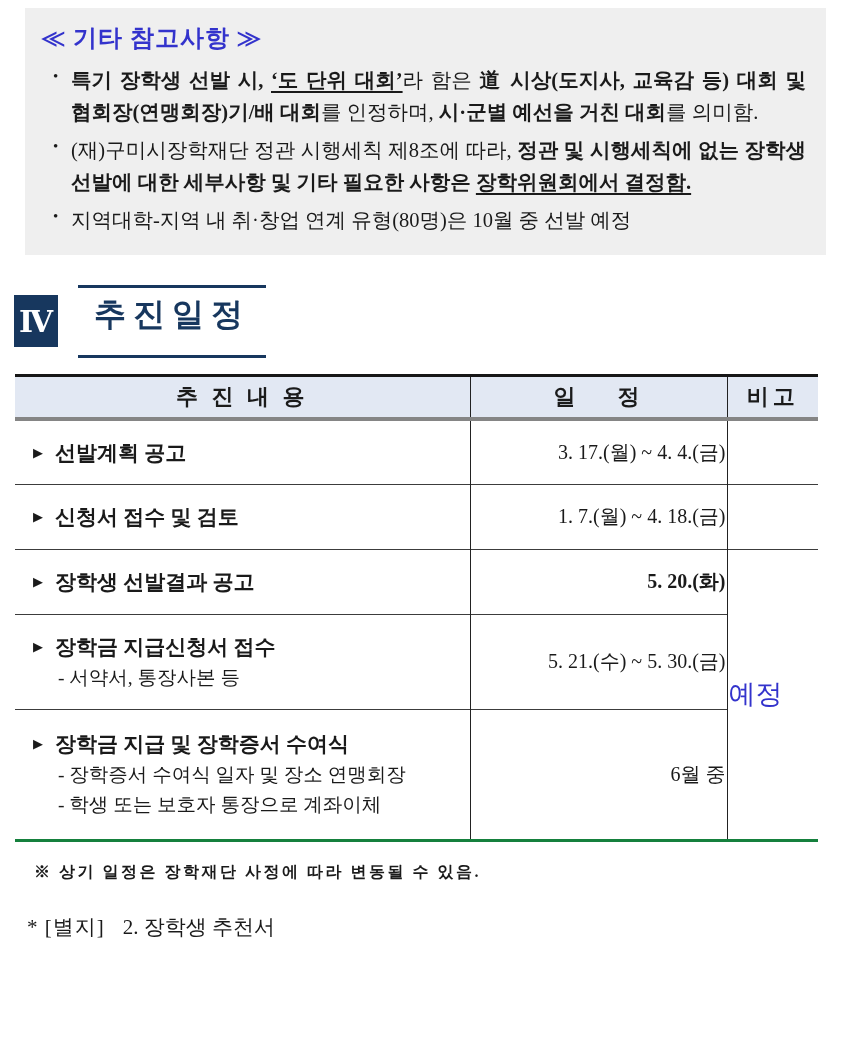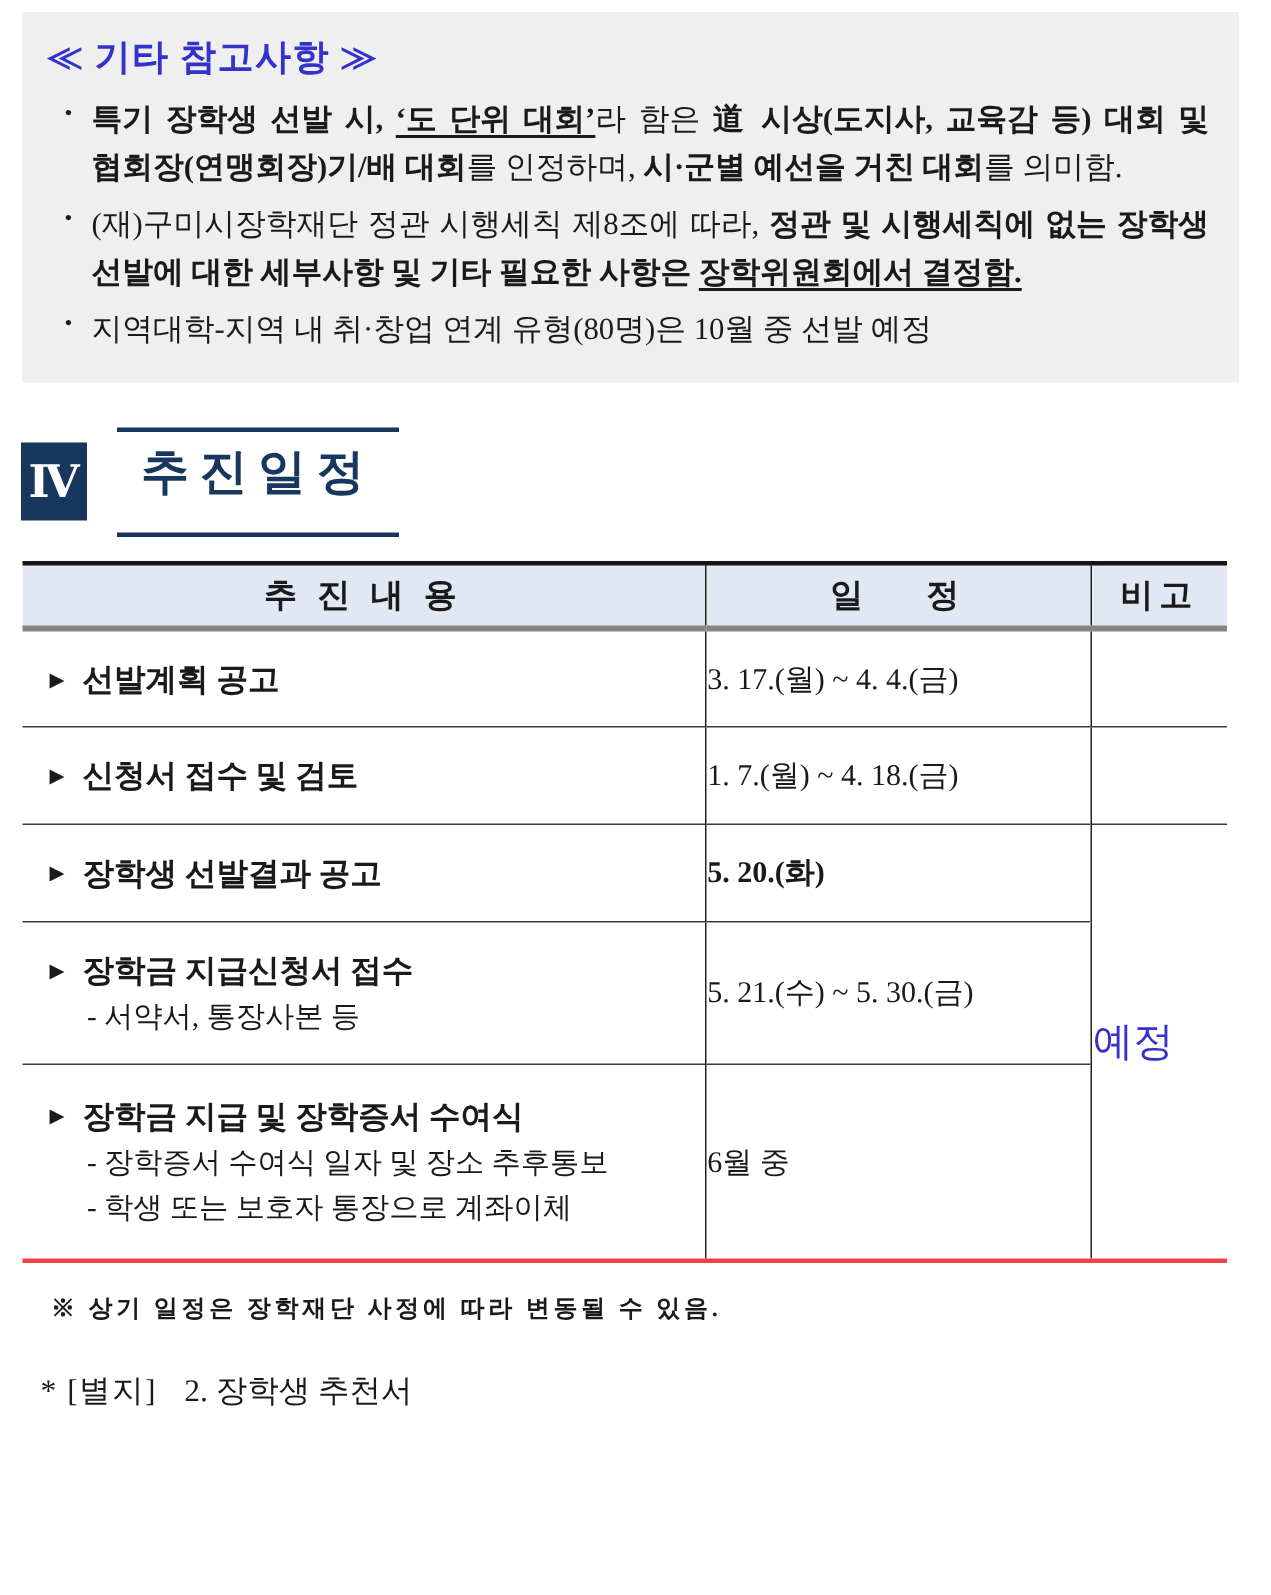--- a/index.html
+++ b/index.html
@@ -7,21 +7,21 @@
   body {
     width: 847px; min-height: 1063px;
     background: #ffffff;
     font-family: "Liberation Serif", "DejaVu Serif", serif;
     color: #1a1a1a;
   }
   .page { width: 847px; min-height: 1063px; overflow: hidden; }
 
   
   .notes-box {
-    margin: 8px 21px 0 15px;
+    margin: 8px 21px 0 25px;
     background: #efefef;
     padding: 12px 18px 14px 12px;
   }
   .notes-title {
     color: #3333cc;
     font-size: 24px;
     font-weight: 700;
     letter-spacing: 1px;
     margin: 2px 0 10px 4px;
   }
@@ -62,42 +62,42 @@
     font-family: "Liberation Sans", "DejaVu Sans", sans-serif;
   }
 
   
   .schedule-table {
     margin: 16px 0 0 15px;
     width: 803px;
     border-collapse: collapse;
     table-layout: fixed;
     border-top: 3px solid #161616;
-    border-bottom: 3px solid #ef4444;
+    border-bottom: 3px solid #15803d;
   }
   .schedule-table th {
     background: #e2e8f3;
     border-bottom: 4px solid #858585;
     font-size: 22px; font-weight: 700;
     height: 44px;
     white-space: pre;
     letter-spacing: 4px;
   }
   .schedule-table td { border-top: 1px solid #3c3c3c; vertical-align: middle; }
   .schedule-table th.c2, .schedule-table td.c2 { border-left: 1px solid #222; border-right: 1px solid #222; }
   .schedule-table tbody tr:nth-child(-n+3) { height: 65px; }
   .schedule-table tbody tr:nth-child(4) { height: 95px; }
   .schedule-table tbody tr:nth-child(5) { height: 131px; }
 
   td.col-content { padding: 8px 10px 8px 18px; }
   .title-line { display: flex; align-items: center; }
   .row-marker { font-size: 13px; margin-right: 12px; }
   .row-title { font-weight: 700; font-size: 21px; word-break: keep-all; }
   .row-sub { font-size: 19.5px; margin: 3px 0 0 25px; word-break: keep-all; }
-  td.col-date { text-align: left; font-size: 20px; white-space: nowrap; margin-left: 36px; }
+  td.col-date { text-align: right; font-size: 20px; white-space: nowrap; margin-left: 36px; }
   td.col-date.bold { font-weight: 700; }
   td.col-remark { color: #3333cc; font-size: 27px; margin-top: 24px; }
 
   
   .footnote {
     margin: 20px 0 0 34px;
     font-size: 16px; font-weight: 700;
     letter-spacing: 2.5px;
     word-break: keep-all;
   }
@@ -181,21 +181,21 @@
             <div class="row-sub">- 서약서, 통장사본 등</div>
           </td>
           <td class="col-date c2">5. 21.(수) ~ 5. 30.(금)</td>
         </tr>
         <tr>
           <td class="col-content c1">
             <div class="title-line">
               <span class="row-marker">▶</span>
               <span class="row-title">장학금 지급 및 장학증서 수여식</span>
             </div>
-            <div class="row-sub">- 장학증서 수여식 일자 및 장소 추후통보</div>
+            <div class="row-sub">- 장학증서 수여식 일자 및 장소 연맹회장</div>
             <div class="row-sub">- 학생 또는 보호자 통장으로 계좌이체</div>
           </td>
           <td class="col-date c2">6월 중</td>
         </tr>
       </tbody>
   </table>
 
   <div class="footnote">※ 상기 일정은 장학재단 사정에 따라 변동될 수 있음.</div>
 
   <div class="attachments">

